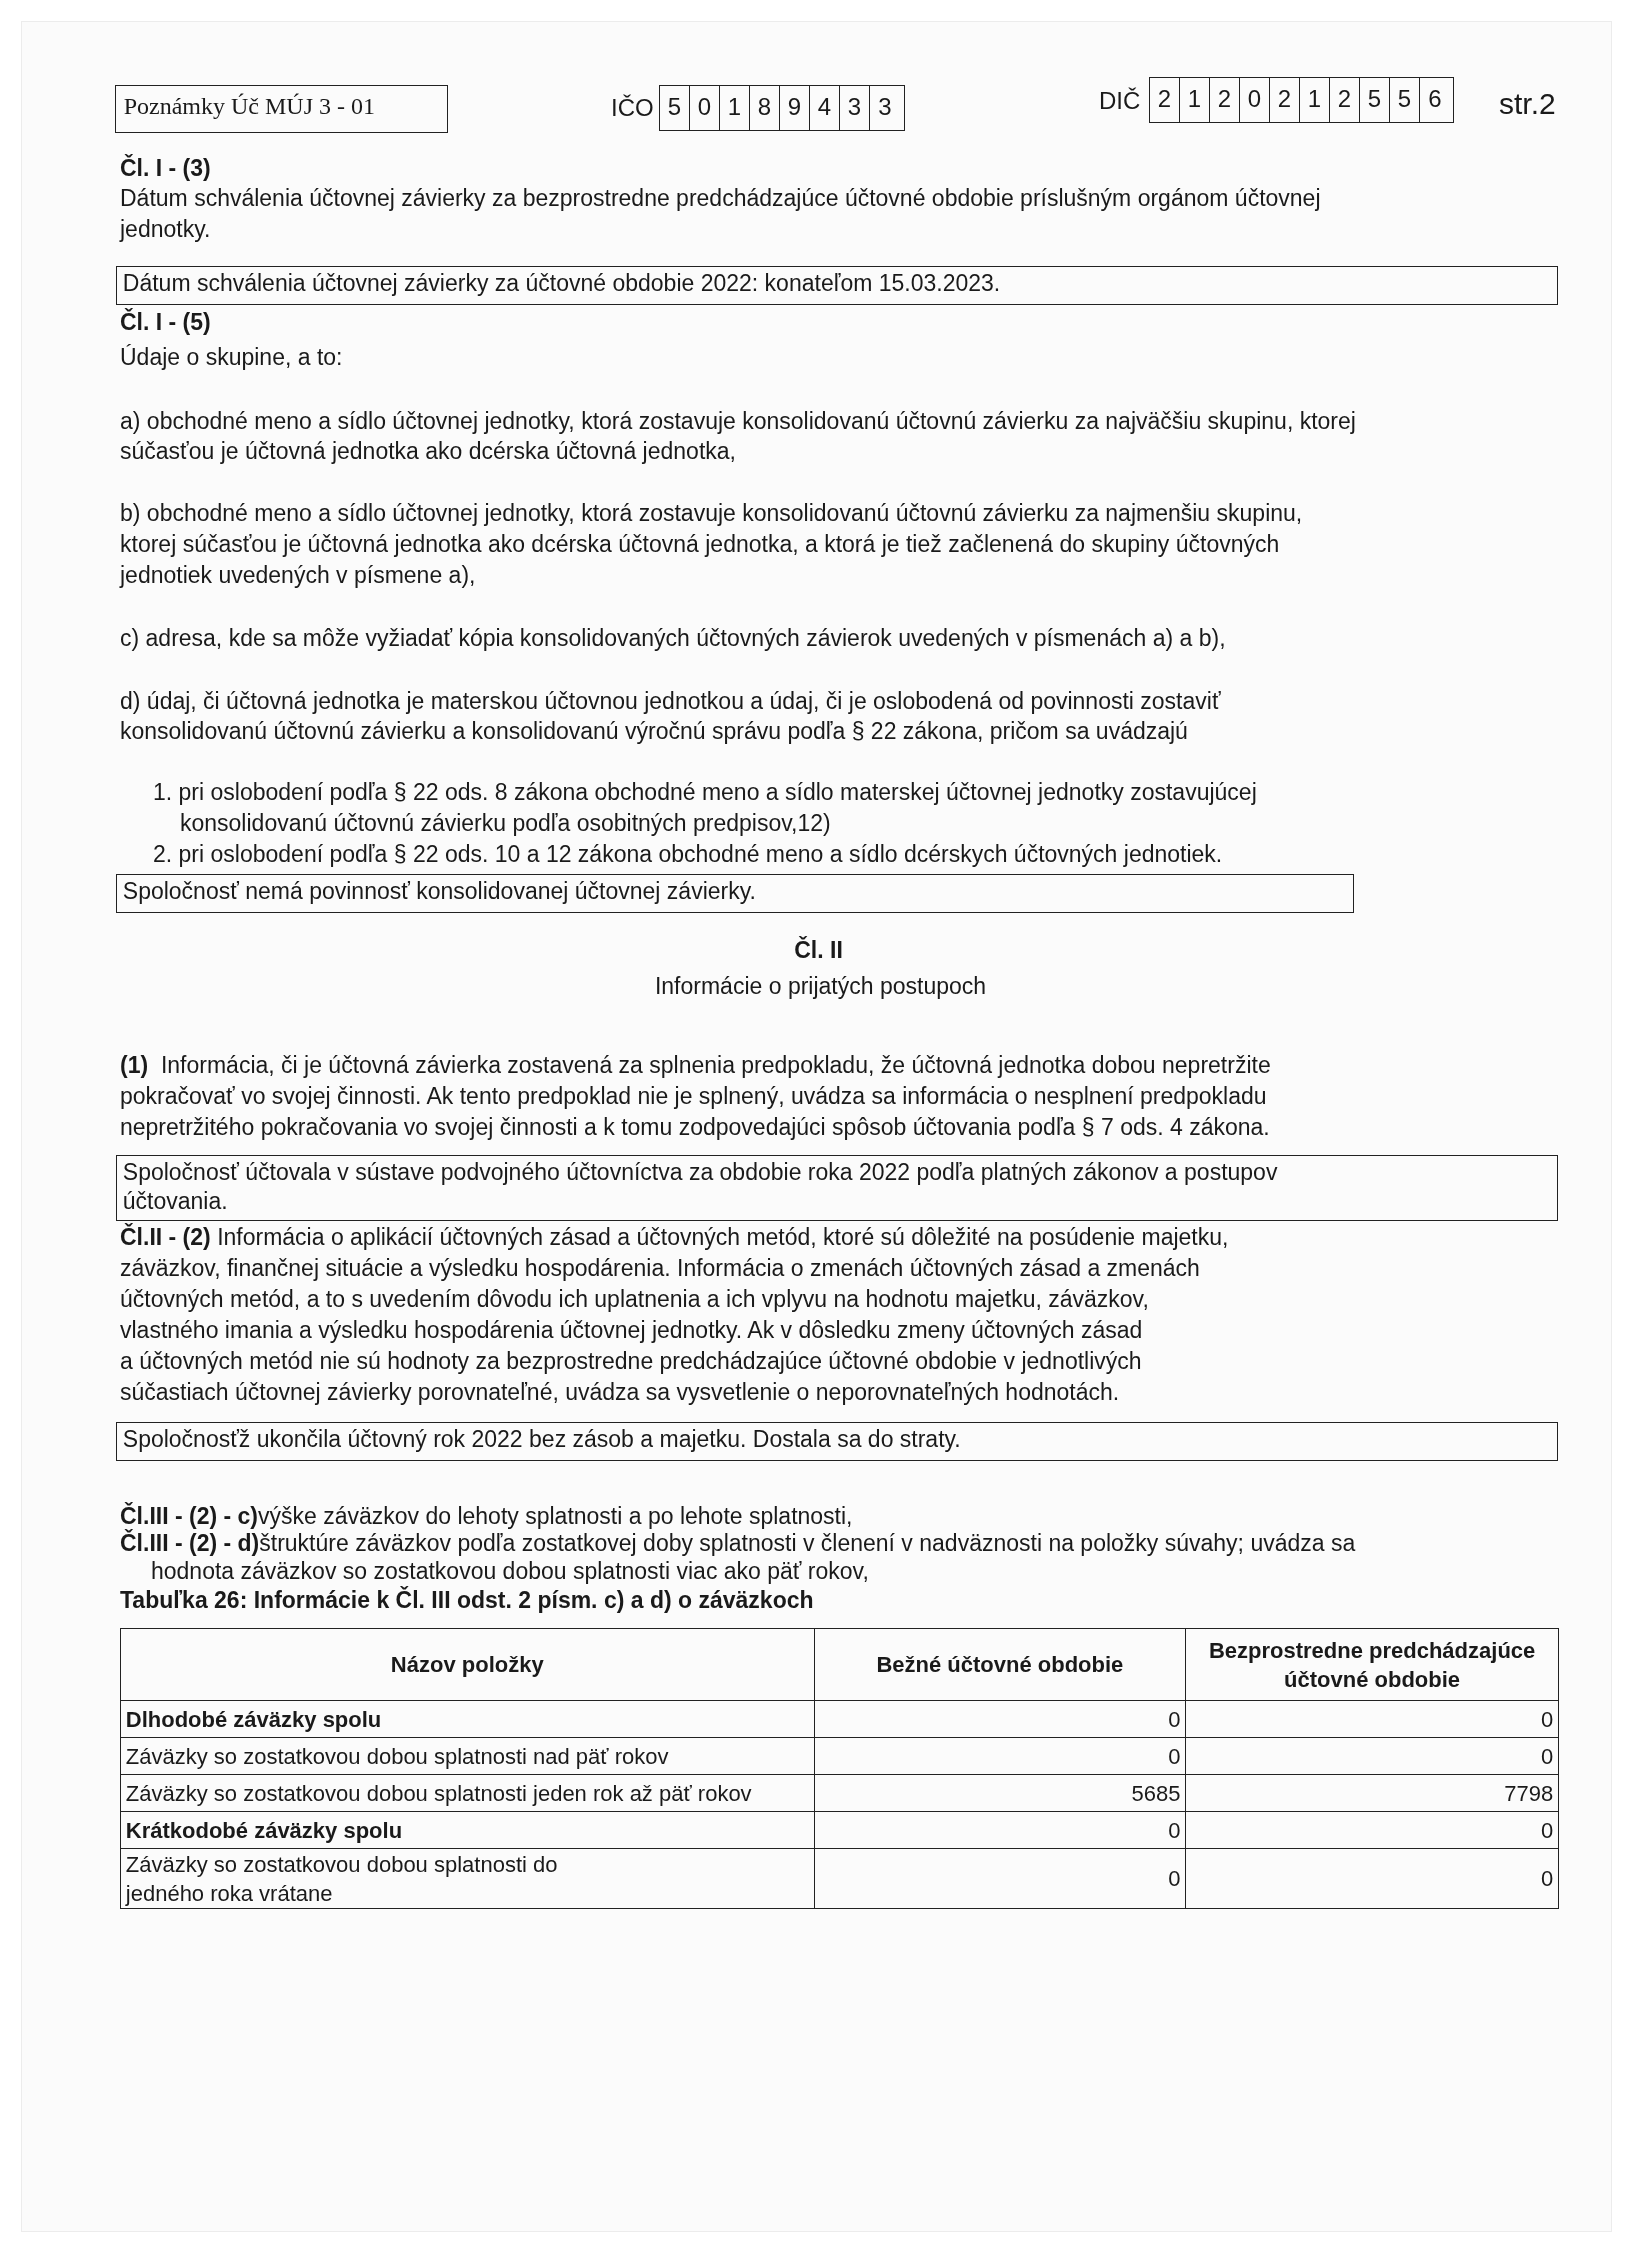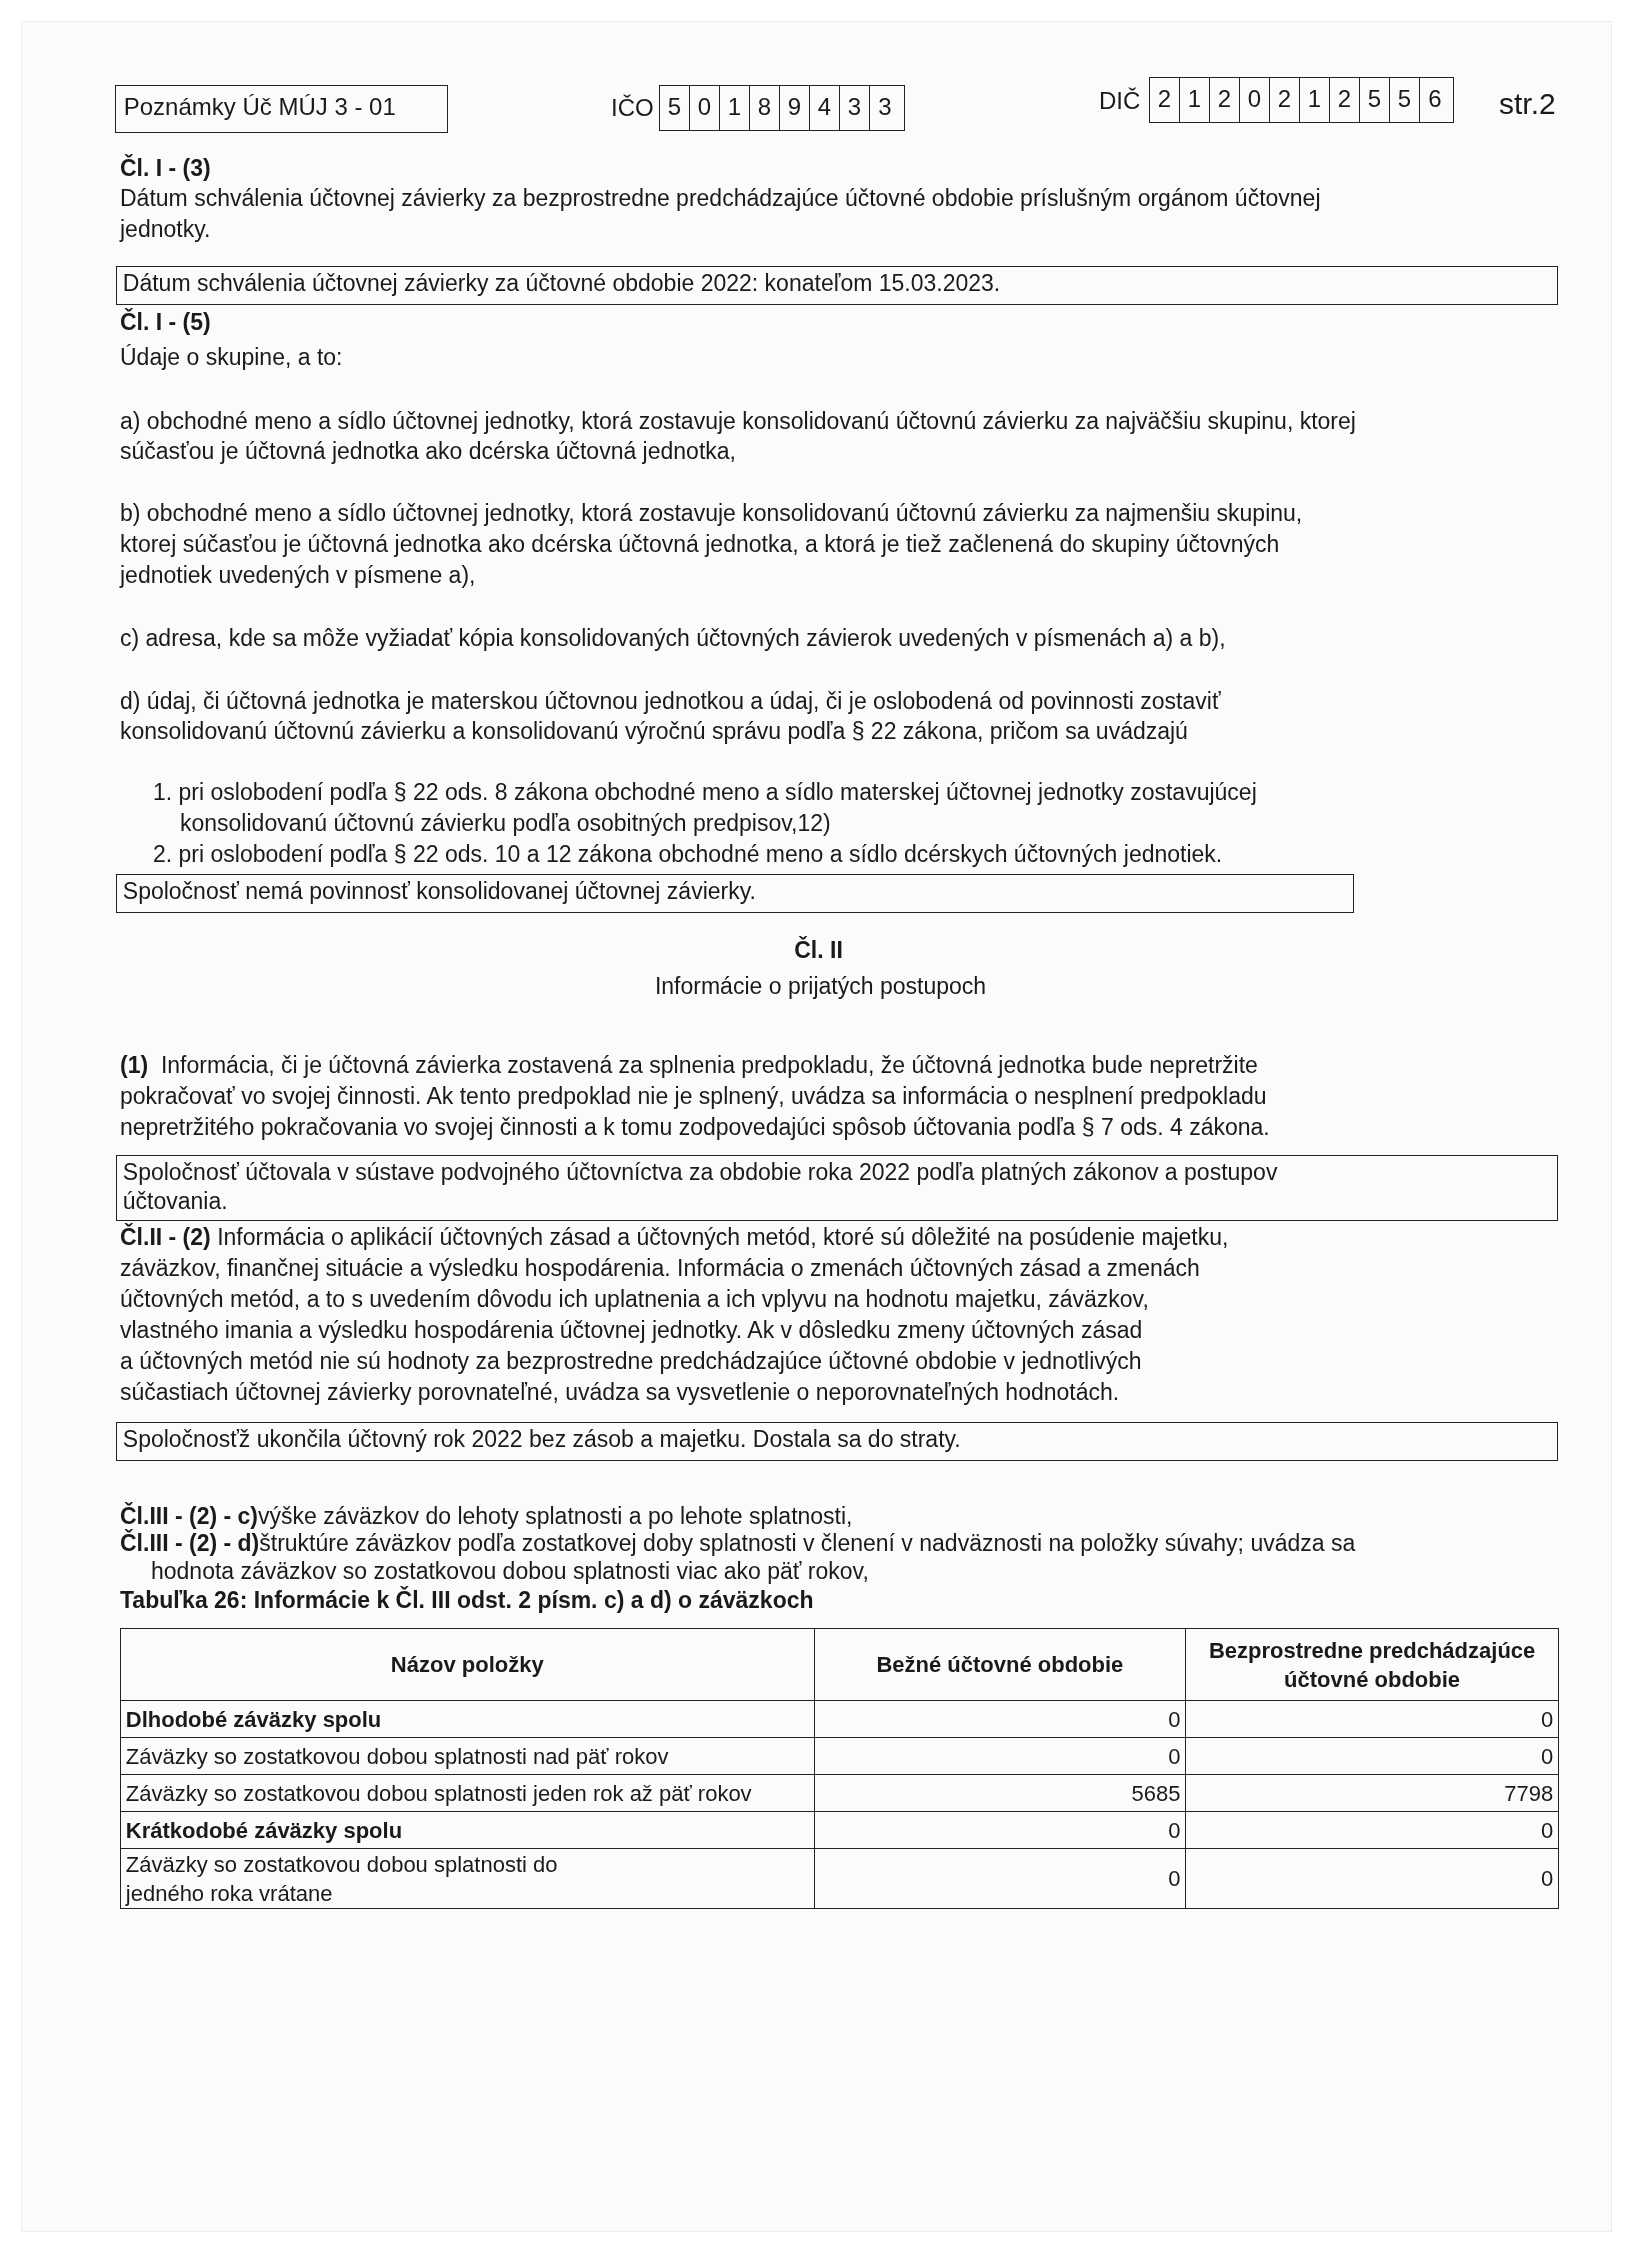--- a/index.html
+++ b/index.html
@@ -10,21 +10,21 @@
     color: #1a1a1a;
   }
   .paper {
     position: absolute; left: 21px; top: 21px; width: 1591px; height: 2211px;
     background: #fbfbfb;
     box-shadow: inset 0 0 0 1px #ececec;
   }
   .abs { position: absolute; }
   .txt { font-size: 23px; line-height: 31px; white-space: nowrap; }
   .b { font-weight: bold; }
-  .box { border: 1.9px solid #222; box-sizing: border-box; }
+  .box { border: 1.9px solid #222; box-sizing: border-box; font-family: Liberation Serif, serif; }
 
   
   .hdr-title { left: 115px; top: 85px; width: 333px; height: 48px; padding: 6.8px 0 0 7.7px; font-size: 24px; }
   .id-label { font-size: 24px; }
   .digits { display: flex; border: 1.9px solid #222; box-sizing: border-box; height: 46px; }
   .digit { width: 30px; border-right: 1.4px solid #222; text-align: center; font-size: 24px; line-height: 42px; box-sizing: border-box; }
   .digit:last-child { border-right: none; }
 
   .answer-box { border: 1.9px solid #222; box-sizing: border-box; padding: 1.9px 0 0 5.8px; font-size: 23px; line-height: 29px; }
 
@@ -109,21 +109,21 @@
 
 <div class="abs answer-box" style="left:116px; top:874px; width:1238px; height:39px;">
   <span>Spoločnosť nemá povinnosť konsolidovanej účtovnej závierky.</span>
 </div>
 
 <div class="abs txt b" style="left:0; width:1637px; text-align:center; top:935px;">Čl. II</div>
 <div class="abs txt" style="left:0; width:1641px; text-align:center; top:971px;">Informácie o prijatých postupoch</div>
 
 <div class="abs txt" style="left:120px; top:1050px;">
   <span class="b">(1)</span>&nbsp;
-  <span>Informácia, či je účtovná závierka zostavená za splnenia predpokladu, že účtovná jednotka bude nepretržite</span>
+  <span>Informácia, či je účtovná závierka zostavená za splnenia predpokladu, že účtovná jednotka dobou nepretržite</span>
 </div>
 <div class="abs txt" style="left:120px; top:1081px;">pokračovať vo svojej činnosti. Ak tento predpoklad nie je splnený, uvádza sa informácia o nesplnení predpokladu</div>
 <div class="abs txt" style="left:120px; top:1112px;">nepretržitého pokračovania vo svojej činnosti a k tomu zodpovedajúci spôsob účtovania podľa § 7 ods. 4 zákona.</div>
 
 <div class="abs answer-box" style="left:116px; top:1155px; width:1442px; height:66px;">
   <div>Spoločnosť účtovala v sústave podvojného účtovníctva za obdobie roka 2022 podľa platných zákonov a postupov</div>
   <div>účtovania.</div>
 </div>
 
 <div class="abs txt" style="left:120px; top:1222px;">

